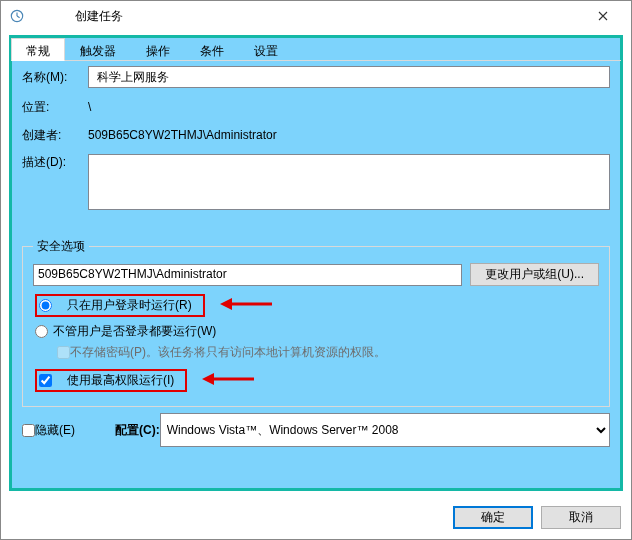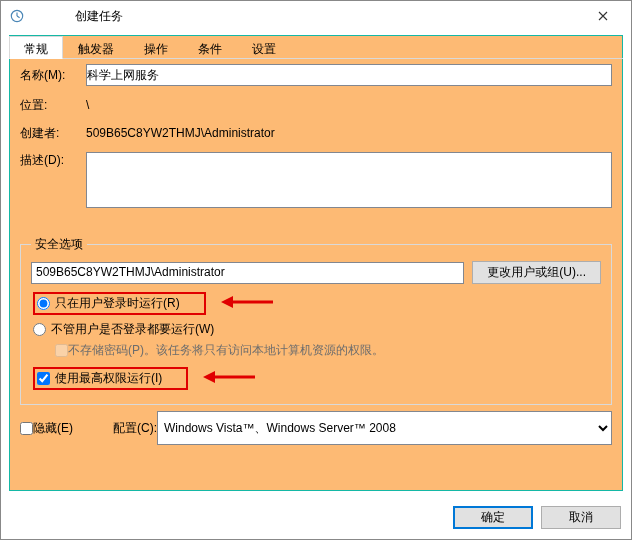--- a/index.html
+++ b/index.html
@@ -36,22 +36,22 @@
   }
   .title-text { flex: 1; font-size: 12px; }
   .close-btn {
     width: 40px; height: 28px;
     display: flex; align-items: center; justify-content: center;
     font-size: 14px; color: #333;
   }
   .content {
     position: absolute;
     left: 8px; right: 8px; top: 34px; bottom: 48px;
-    border: 1px solid #14b8a6;
-    background: #fdba74;
+    border: 3px solid #14b8a6;
+    background: #7dd3fc;
   }
   .tabs {
     position: absolute;
     top: -1px; left: -1px; right: -1px;
     height: 24px;
     display: flex;
     border-bottom: 1px solid #d9d9d9;
   }
   .tab {
     padding: 3px 14px 0;
@@ -79,21 +79,21 @@
     margin-bottom: 10px;
   }
   .lbl {
     width: 66px;
     flex-shrink: 0;
   }
   .txt-input {
     flex: 1;
     border: 1px solid #828790;
     height: 22px;
-    padding: 2px 0;
+    padding: 2px 8px;
     font: inherit;
     background: #fff;
   }
   .static-val {
     padding: 2px 0;
   }
   .textarea {
     flex: 1;
     border: 1px solid #828790;
     height: 56px;
@@ -144,35 +144,35 @@
     margin-left: 24px;
     display: flex;
     align-items: center;
     color: #6d6d6d;
     margin-bottom: 8px;
   }
   .sub-row input[disabled] { opacity: .6; }
   .highlight {
     display: inline-flex;
     border: 2px solid #e00000;
-    padding: 1px 24px 1px 2px;
-    align-items: center;
-    gap: 5px;
+    padding: 1px 11px 1px 2px;
+    align-items: center;
+    gap: 15px;
   }
   .arrow {
     display: inline-block;
     margin-left: 10px;
     vertical-align: middle;
   }
   .bottom-row {
     display: flex;
     align-items: center;
     margin-top: 6px;
   }
-  .bottom-row .lbl2 { margin-left: 40px; }
+  .bottom-row .lbl2 { margin-left: 40px; font-weight: bold; }
   .combo {
     flex: 1;
     border: 1px solid #828790;
     height: 34px;
     font: inherit;
     padding: 1px 2px;
     background: #fff;
   }
   .buttons {
     position: absolute;

